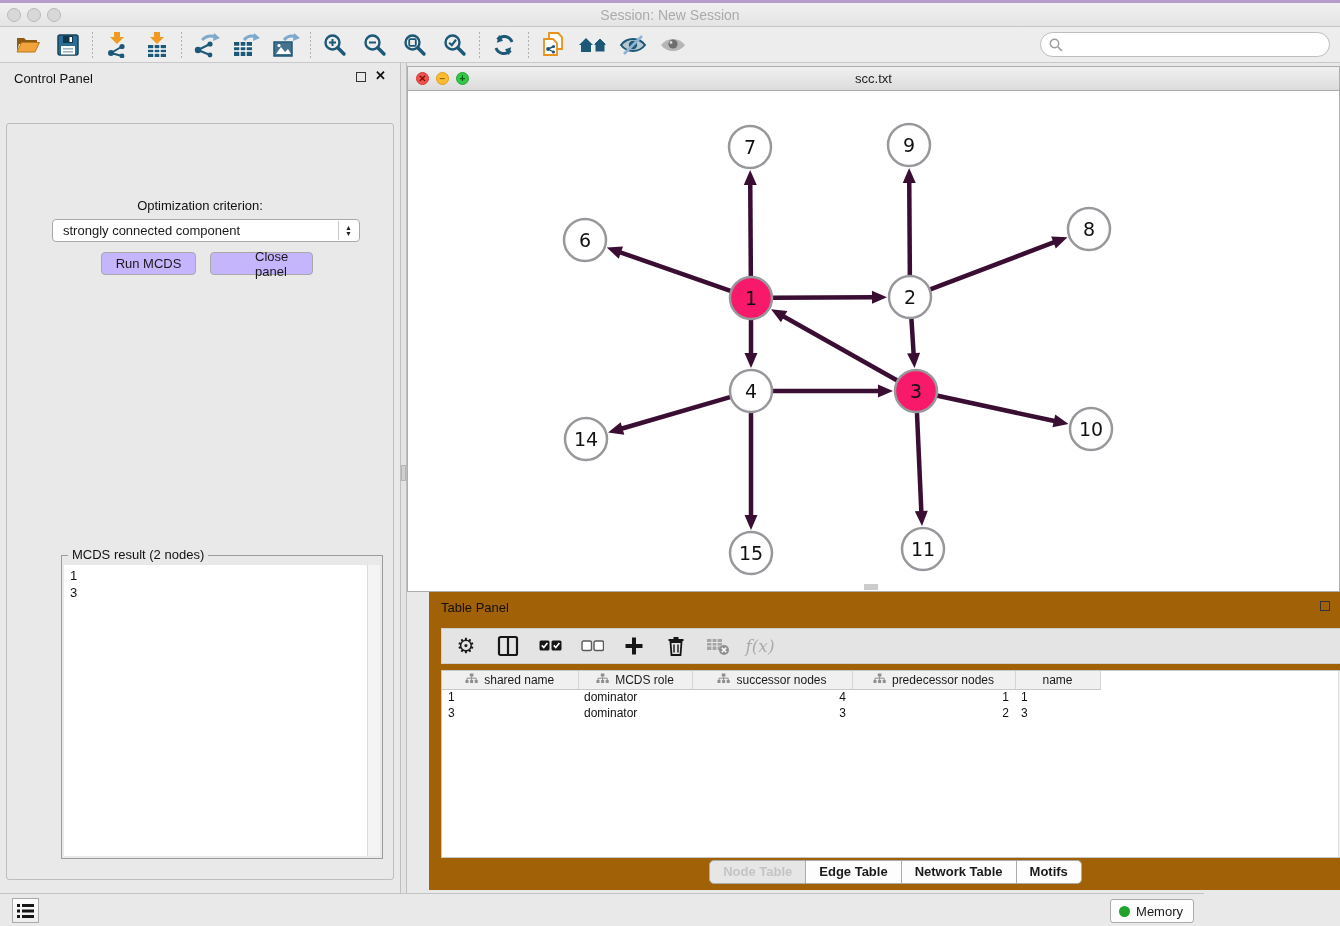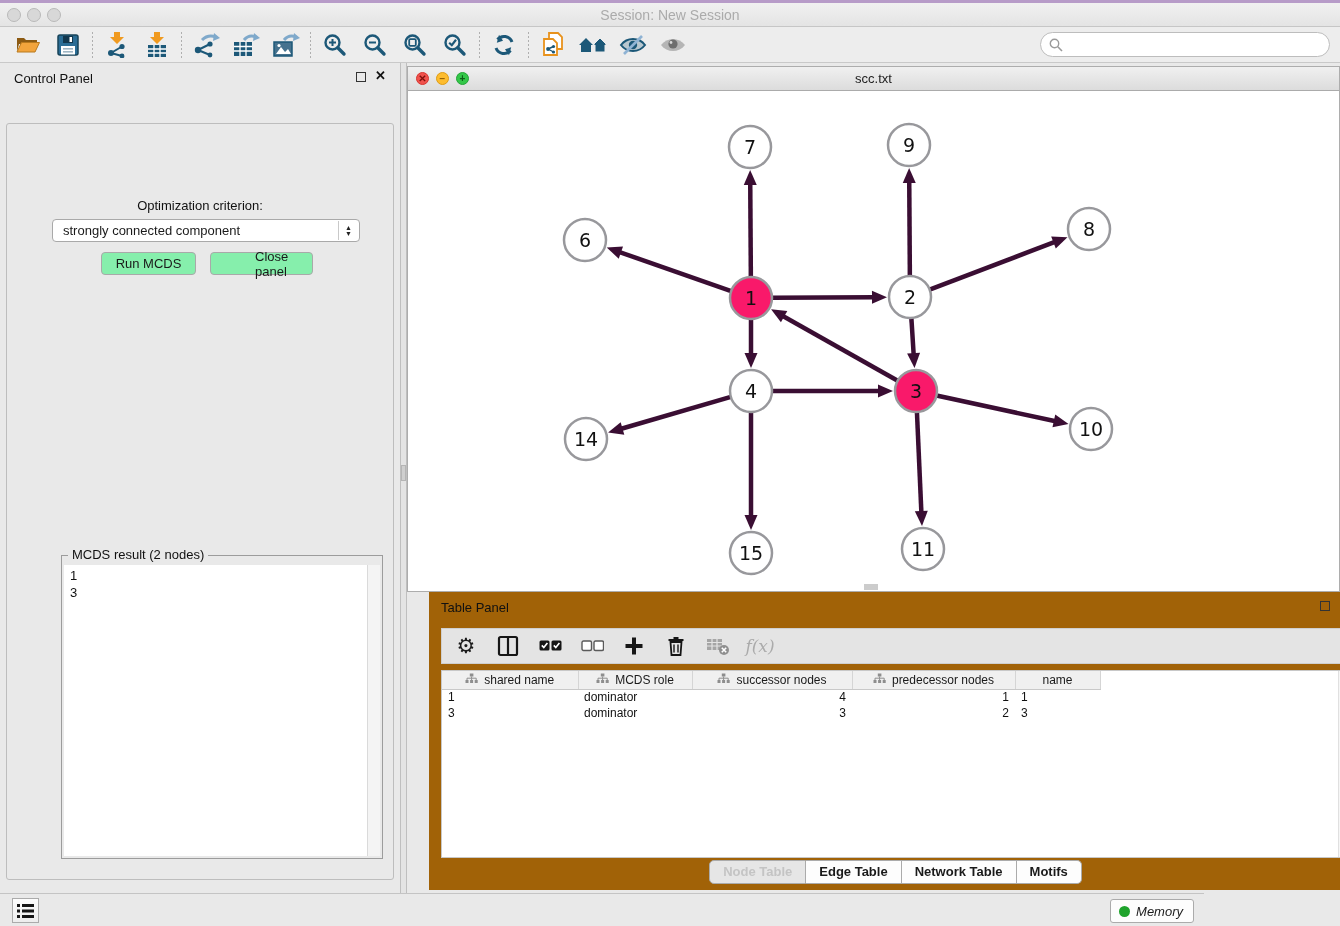--- a/index.html
+++ b/index.html
@@ -46,21 +46,21 @@
   .seg:last-child { border-radius:0 5px 5px 0; }
   .seg-active { background:#E6E6E6; color:#C4C4C4; }
 
   .cp-box { position:absolute; left:6px; right:6px; top:60px; bottom:13px;
     border:1px solid #BDBDBD; border-radius:3px; background:#E9E9E9; }
   .opt-label { position:absolute; left:0; right:0; top:74px; text-align:center; font-size:13px; color:#111; }
   .dropdown { position:absolute; left:45px; top:95px; width:308px; height:23px; background:#fff;
     border:1px solid #A9A9A9; border-radius:4px; font-size:13px; display:flex; align-items:center; padding-left:10px; }
   .dd-stepper { position:absolute; right:1px; top:1px; bottom:1px; width:20px; border-left:1px solid #C9C9C9;
     display:flex; flex-direction:column; align-items:center; justify-content:center; font-size:7px; color:#222; line-height:6px; }
-  .btn { position:absolute; height:23px; background:#86efac; border:1px solid #A9A9A9; border-radius:4px;
+  .btn { position:absolute; height:23px; background:#c4b5fd; border:1px solid #A9A9A9; border-radius:4px;
     font-size:13px; display:flex; align-items:center; justify-content:center; cursor:default; }
   .btn-run { left:94px; top:128px; width:95px; }
   .btn-closep { left:203px; top:128px; width:103px;padding-left:44px; }
 
   .result-box { position:absolute; left:10px; right:10px; top:431px; bottom:20px;
     border:1px solid #9C9C9C; background:#E9E9E9;margin-left:44px; }
   .result-legend { position:absolute; left:6px; top:-9px; background:#E9E9E9; padding:0 4px; font-size:13px; color:#111; }
   .result-inner { position:absolute; left:2px; right:2px; top:9px; bottom:2px; background:#fff; }
   .result-text { position:absolute; left:6px; top:2px; right:18px; bottom:0;
     font-size:13px; line-height:17px; white-space:pre; color:#111; }
@@ -100,21 +100,21 @@
   table.grid { border-collapse:collapse; table-layout:fixed; font-size:12px; }
   table.grid th { height:18px; background:#F0F0F0; border-bottom:1px solid #C9C9C9; border-right:1px solid #D5D5D5;
     font-weight:normal; text-align:center; white-space:nowrap; overflow:hidden; }
   table.grid th .th-inner { display:flex; align-items:center; justify-content:center; gap:6px; }
   table.grid td { height:16px; padding:0 6px; white-space:nowrap; overflow:hidden; color:#111; }
   .ta-r { text-align:right; } .ta-l { text-align:left; }
 
   .tp-segbar { bottom:6px; left:0; width:100%; justify-content:center; }
 
   
-  .statusbar { position:absolute; left:0; top:893px; width:1204px; height:33px; background:#E9E9E9; border-top:1px solid #C4C4C4;font-style:italic; }
+  .statusbar { position:absolute; left:0; top:893px; width:1204px; height:33px; background:#E9E9E9; border-top:1px solid #C4C4C4; }
   .sb-list-btn { position:absolute; left:12px; top:4px; width:27px; height:25px; background:linear-gradient(#FDFDFD,#EDEDED);
     border:1px solid #ABABAB; display:flex; align-items:center; justify-content:center; }
   .sb-mem-btn { position:absolute; right:10px; top:5px; height:24px; padding:0 10px 0 8px; background:#FDFDFD;
     border:1px solid #ABABAB; border-radius:3px; display:flex; align-items:center; gap:6px; font-size:13px; }
   .mem-dot { width:11px; height:11px; border-radius:50%; background:#1FA32C; }
 </style>
 </head>
 <body>
 
 <div class="app">

